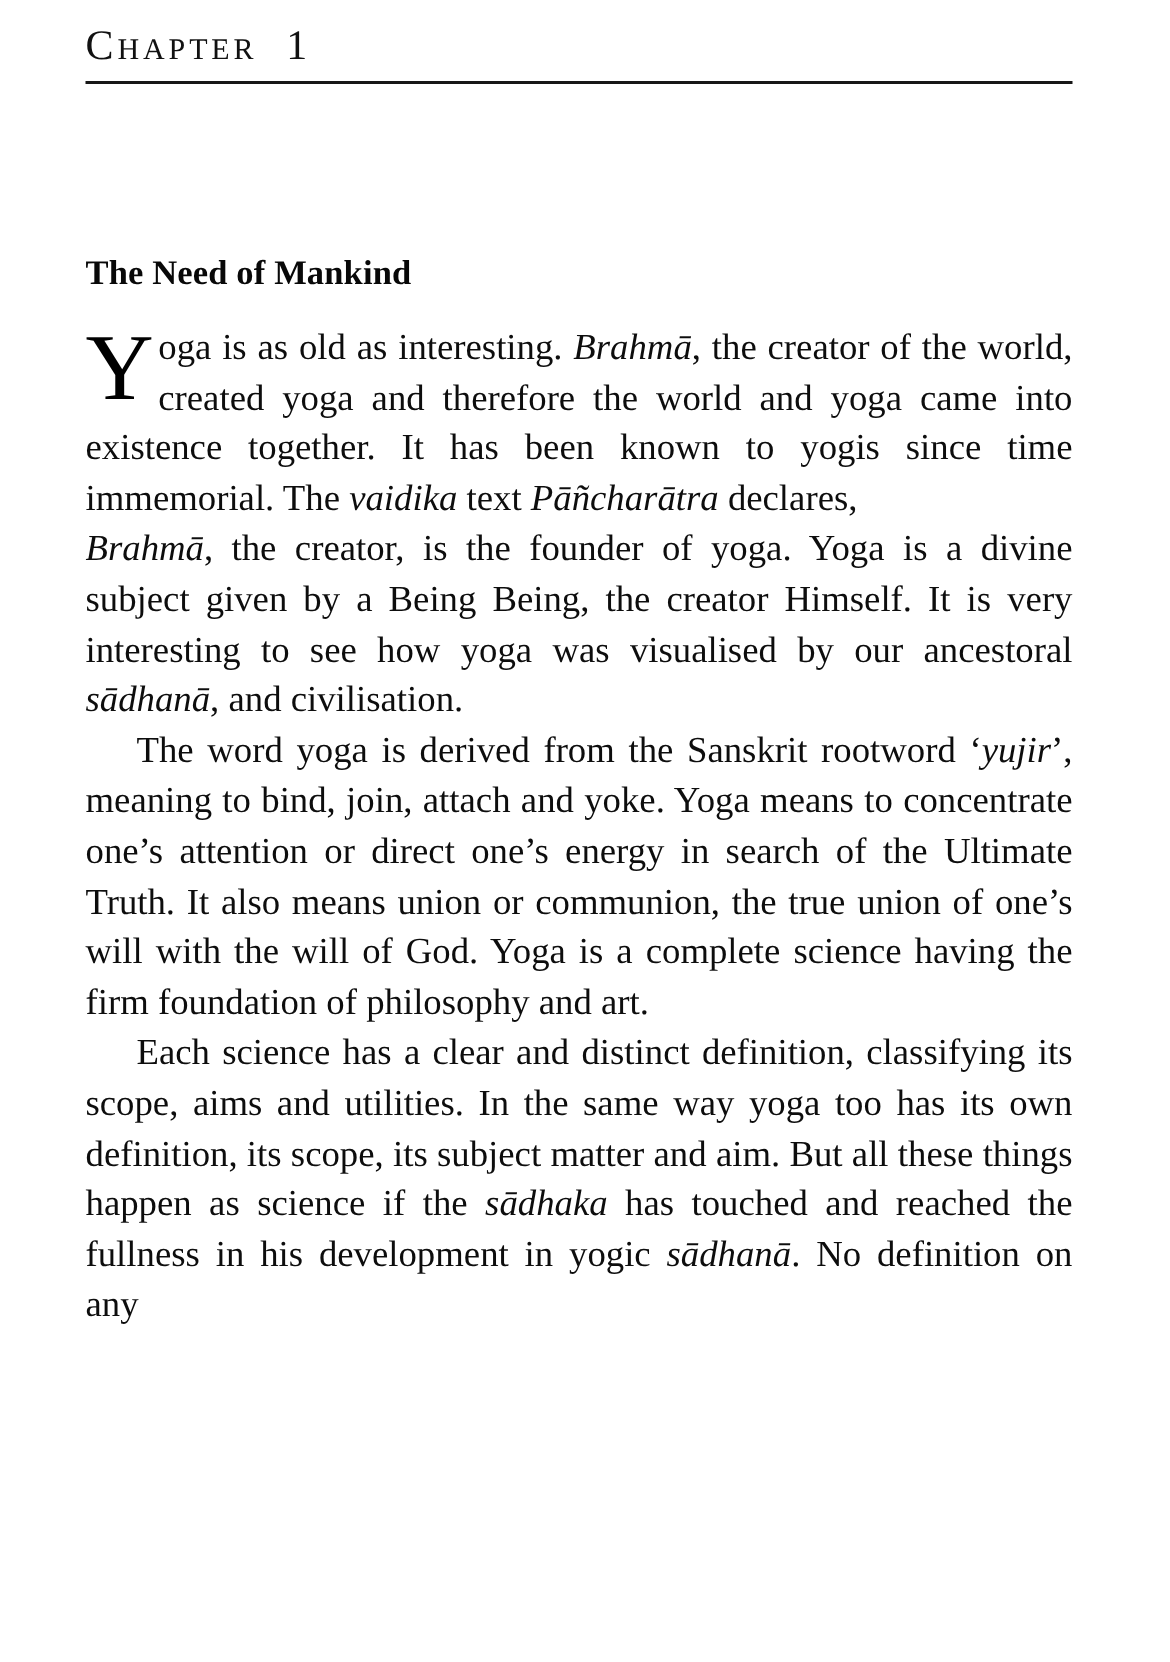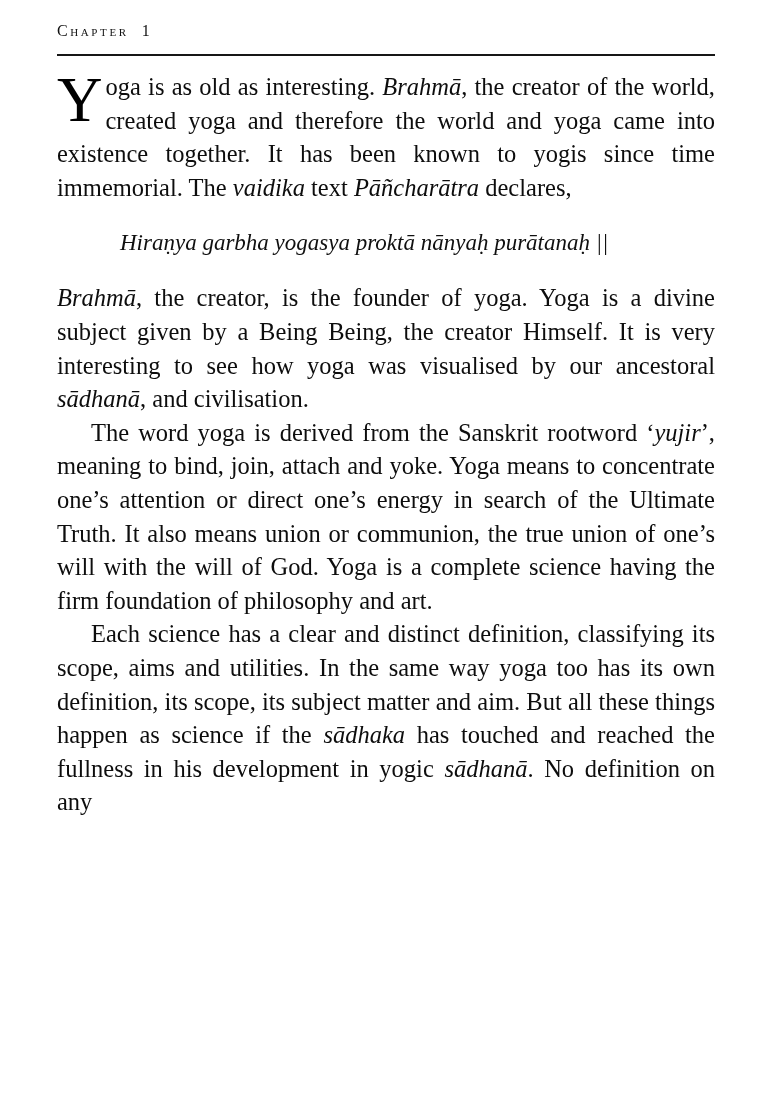--- a/index.html
+++ b/index.html
@@ -28,21 +28,21 @@
     position: absolute;
     left: 57px;
     top: 0;
     width: 658px;
   }
 
   
   .chapter-label {
     margin-top: 18px;
     font-family: "Liberation Serif", "DejaVu Serif", serif;
-    font-size: 16px;
+    font-size: 28px;
     line-height: 26px;
     font-variant: small-caps;
     letter-spacing: 2.6px;
     color: #111111;
     white-space: pre;
   }
 
   
   .chapter-title {
     margin-top: 14px;
@@ -129,28 +129,28 @@
 <body>
 
 <div class="page">
   <div class="content">
 
     <div class="chapter-label">Chapter  1</div>
 
 
     <div class="title-rule"></div>
 
+    <h2 class="section-heading">The Need of Mankind</h2>
 
     <div class="body-block">
 
       <p class="para first" style="text-indent: 0px;">
         <span class="dropcap">Y</span><span><span>oga is as old as interesting. </span><i>Brahmā</i><span>, the creator of the world, created yoga and therefore the world and yoga came into existence together. It has been known to yogis since time immemorial. The </span><i>vaidika</i><span> text </span><i>Pāñcharātra</i><span> declares,</span></span>
       </p>
 
-      <p class="verse">Hiraṇya garbha yogasya proktā nānyaḥ purātanaḥ ||</p>
 
       <p class="para no-indent">
         <span><i>Brahmā</i><span>, the creator, is the founder of yoga. Yoga is a divine subject given by a Being Being, the creator Himself. It is very interesting to see how yoga was visualised by our ancestoral </span><i>sādhanā</i><span>, and civilisation.</span></span>
       </p>
 
       <p class="para">
         <span><span>The word yoga is derived from the Sanskrit rootword ‘</span><i>yujir</i><span>’, meaning to bind, join, attach and yoke. Yoga means to concentrate one’s attention or direct one’s energy in search of the Ultimate Truth. It also means union or communion, the true union of one’s will with the will of God. Yoga is a complete science having the firm foundation of philosophy and art.</span></span>
       </p>
 
       <p class="para">

